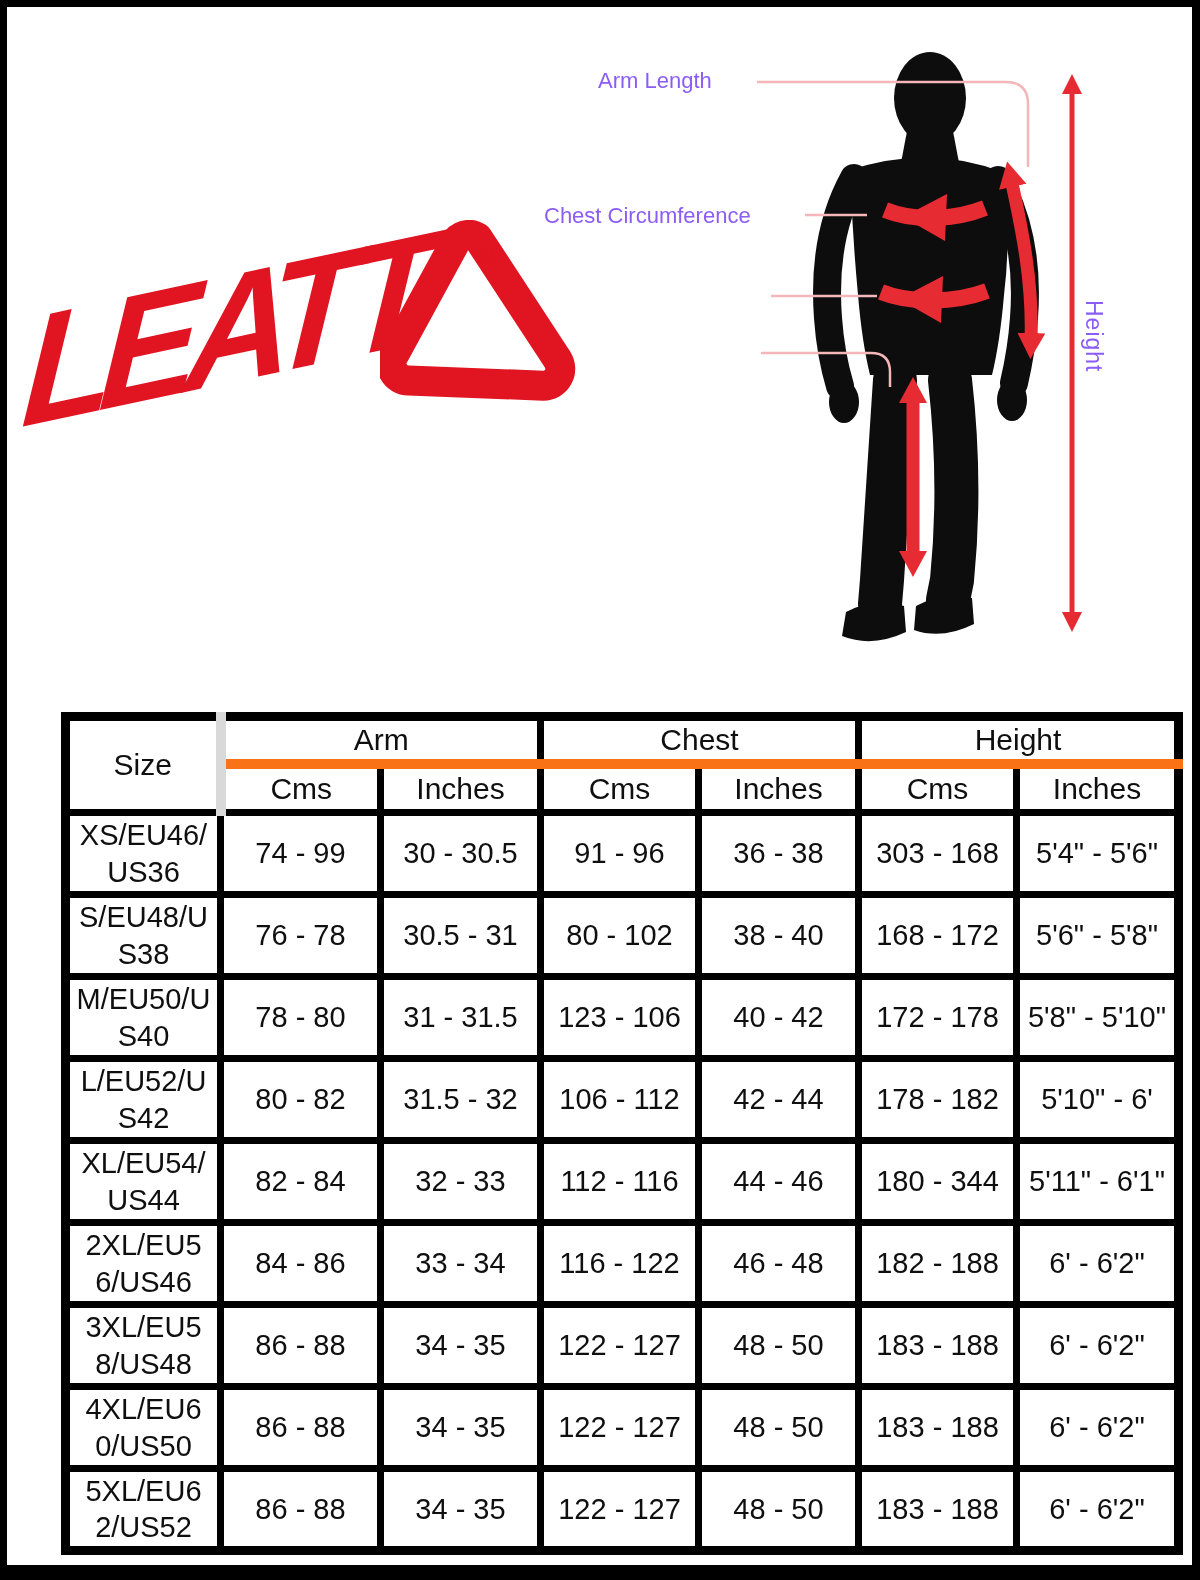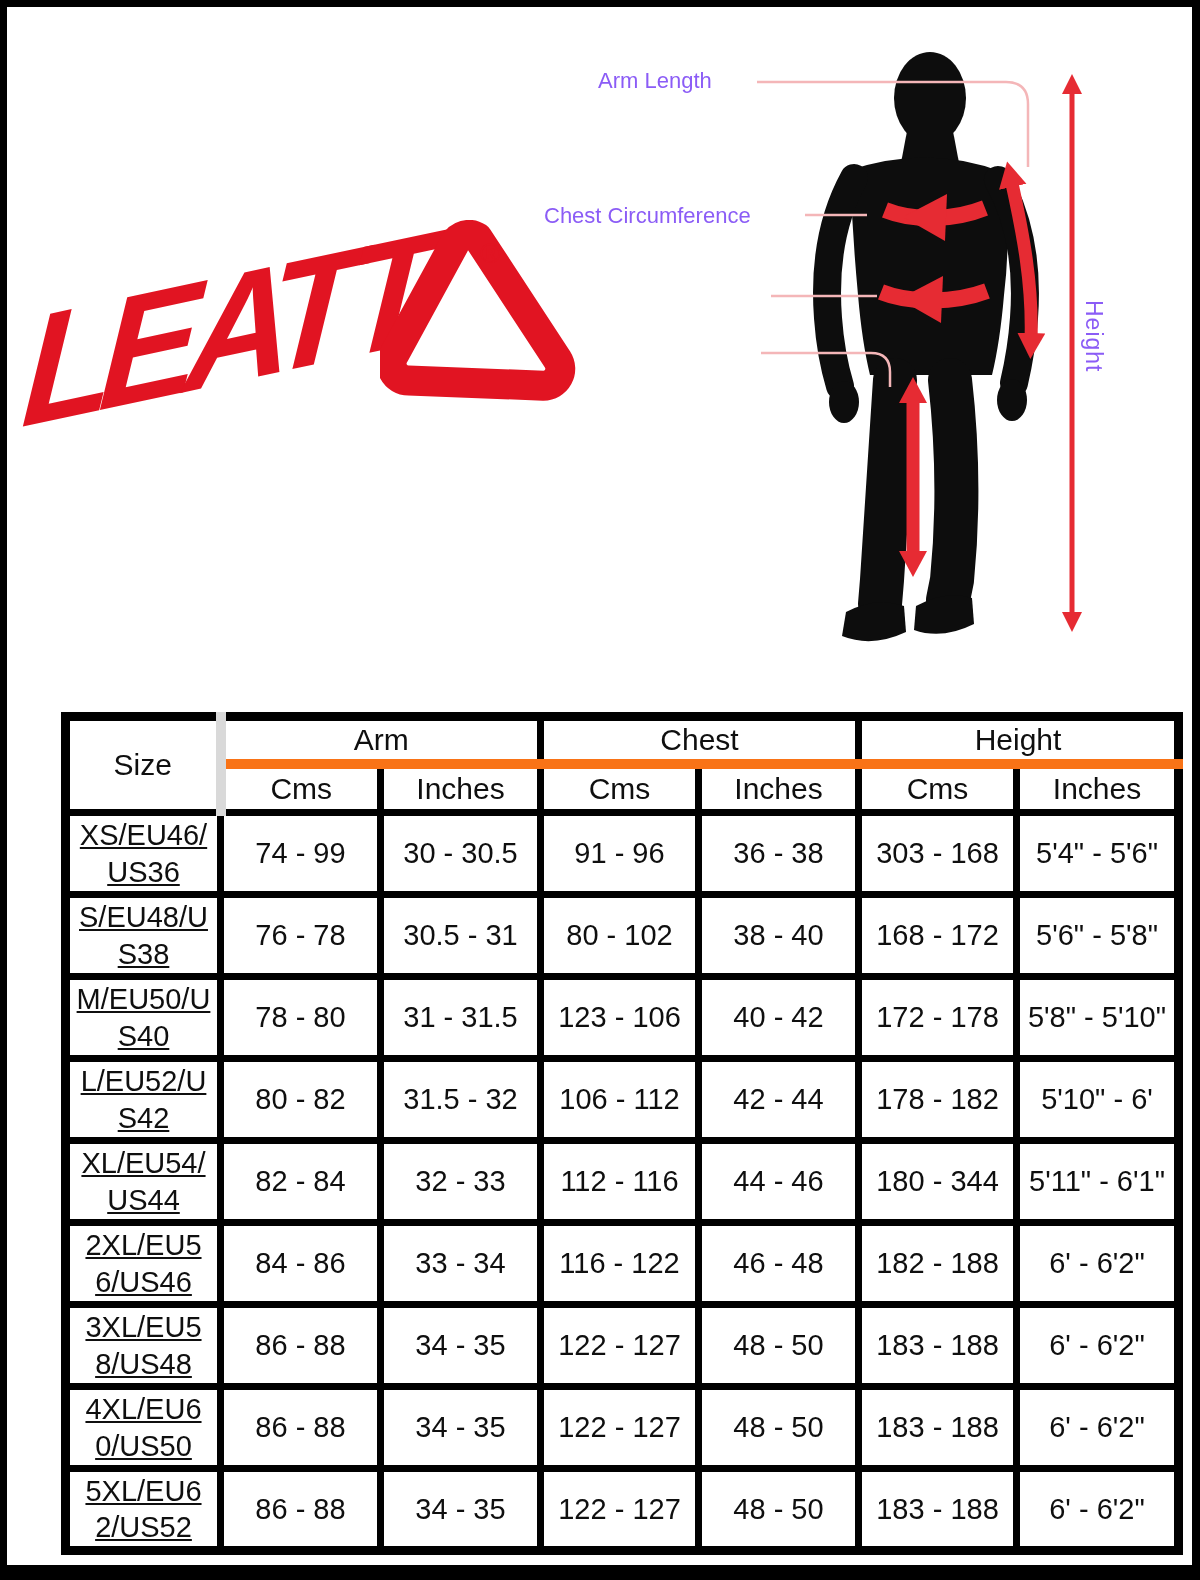--- a/index.html
+++ b/index.html
@@ -47,21 +47,21 @@
     font-weight:normal; background:#fff; padding:0;
   }
   .size-table th { font-size:30px; }
   .size-table td { font-size:29px; white-space:nowrap; }
   tr.group-row { height:47px; }
   tr.sub-row   { height:49px; }
   tr.data-row  { height:82px; }
   th.size-head { border-right:10px solid #d9d9d9; }
   th.group-head { border-bottom:10px solid #f97316; }
   td.size-col {
-    white-space:normal; word-break:break-all; line-height:1.25; padding:0 5px; font-size:29px;text-decoration:underline;
+    white-space:normal; word-break:break-all; line-height:1.25; padding:0 5px; font-size:29px;
   }
 </style>
 </head>
 <body>
 
 <div class="page">
   <div class="frame"></div>
 
   <div class="logo">
     <span class="logo-text">LEATT</span>

